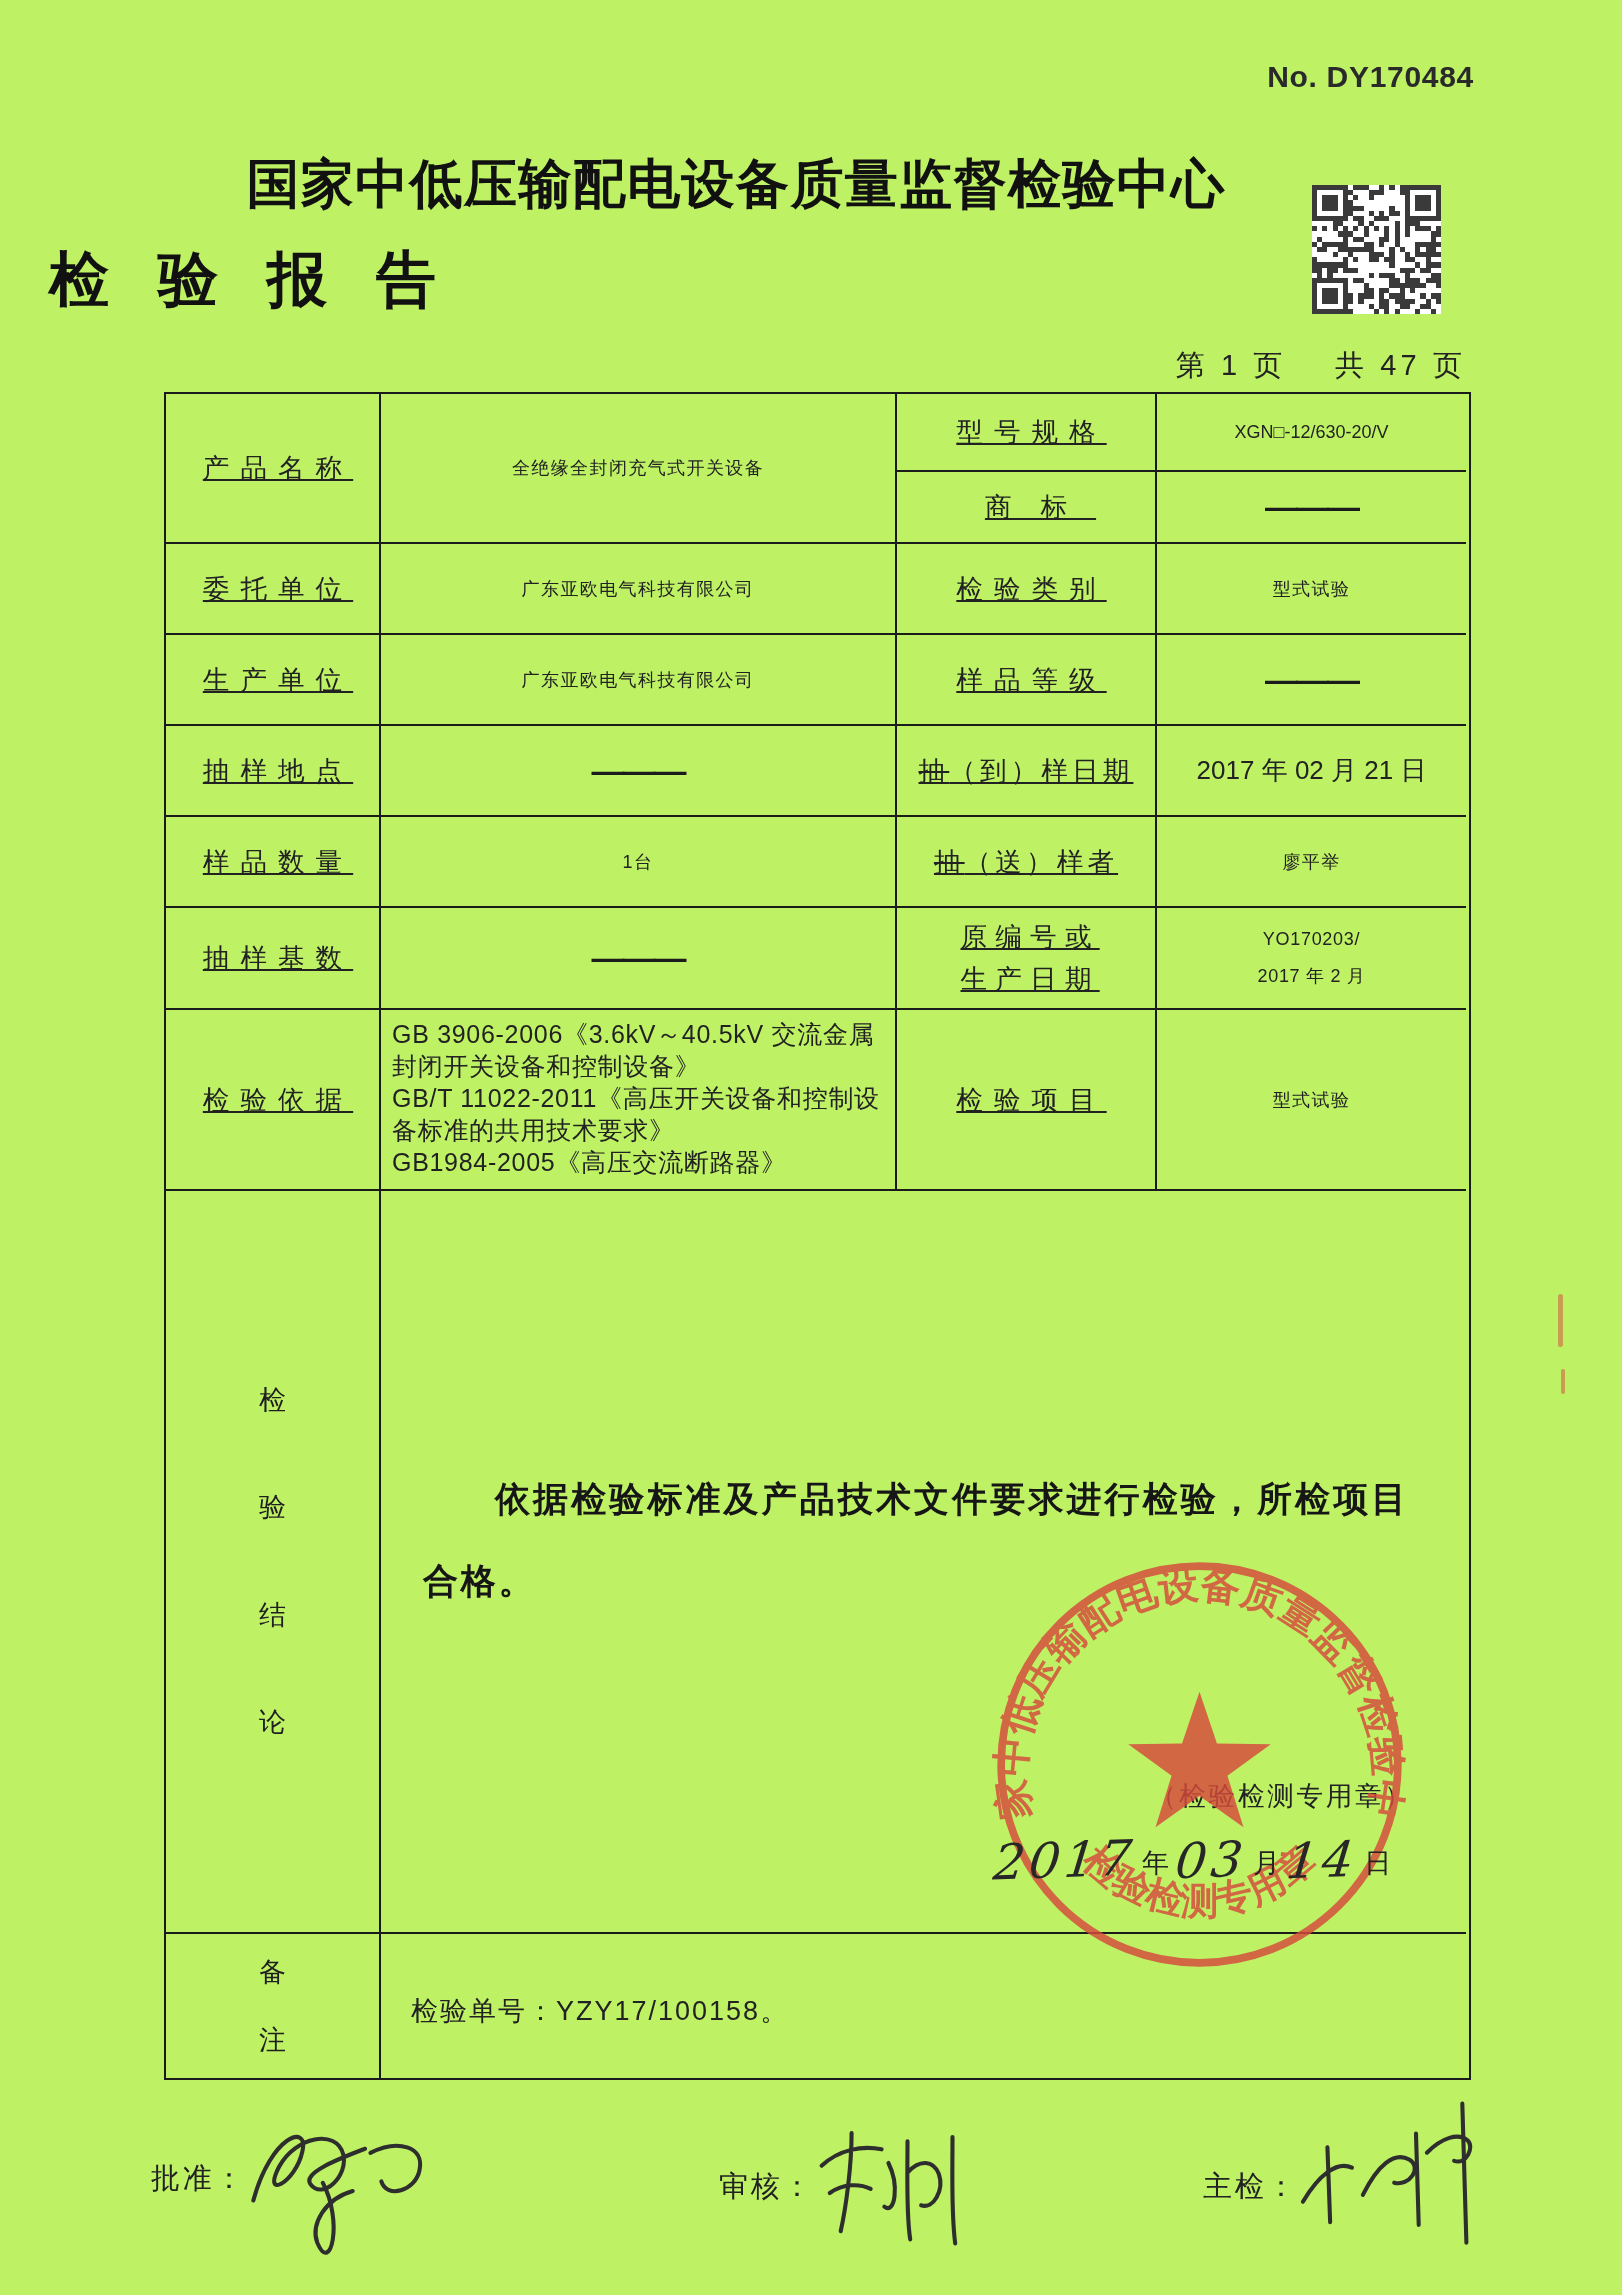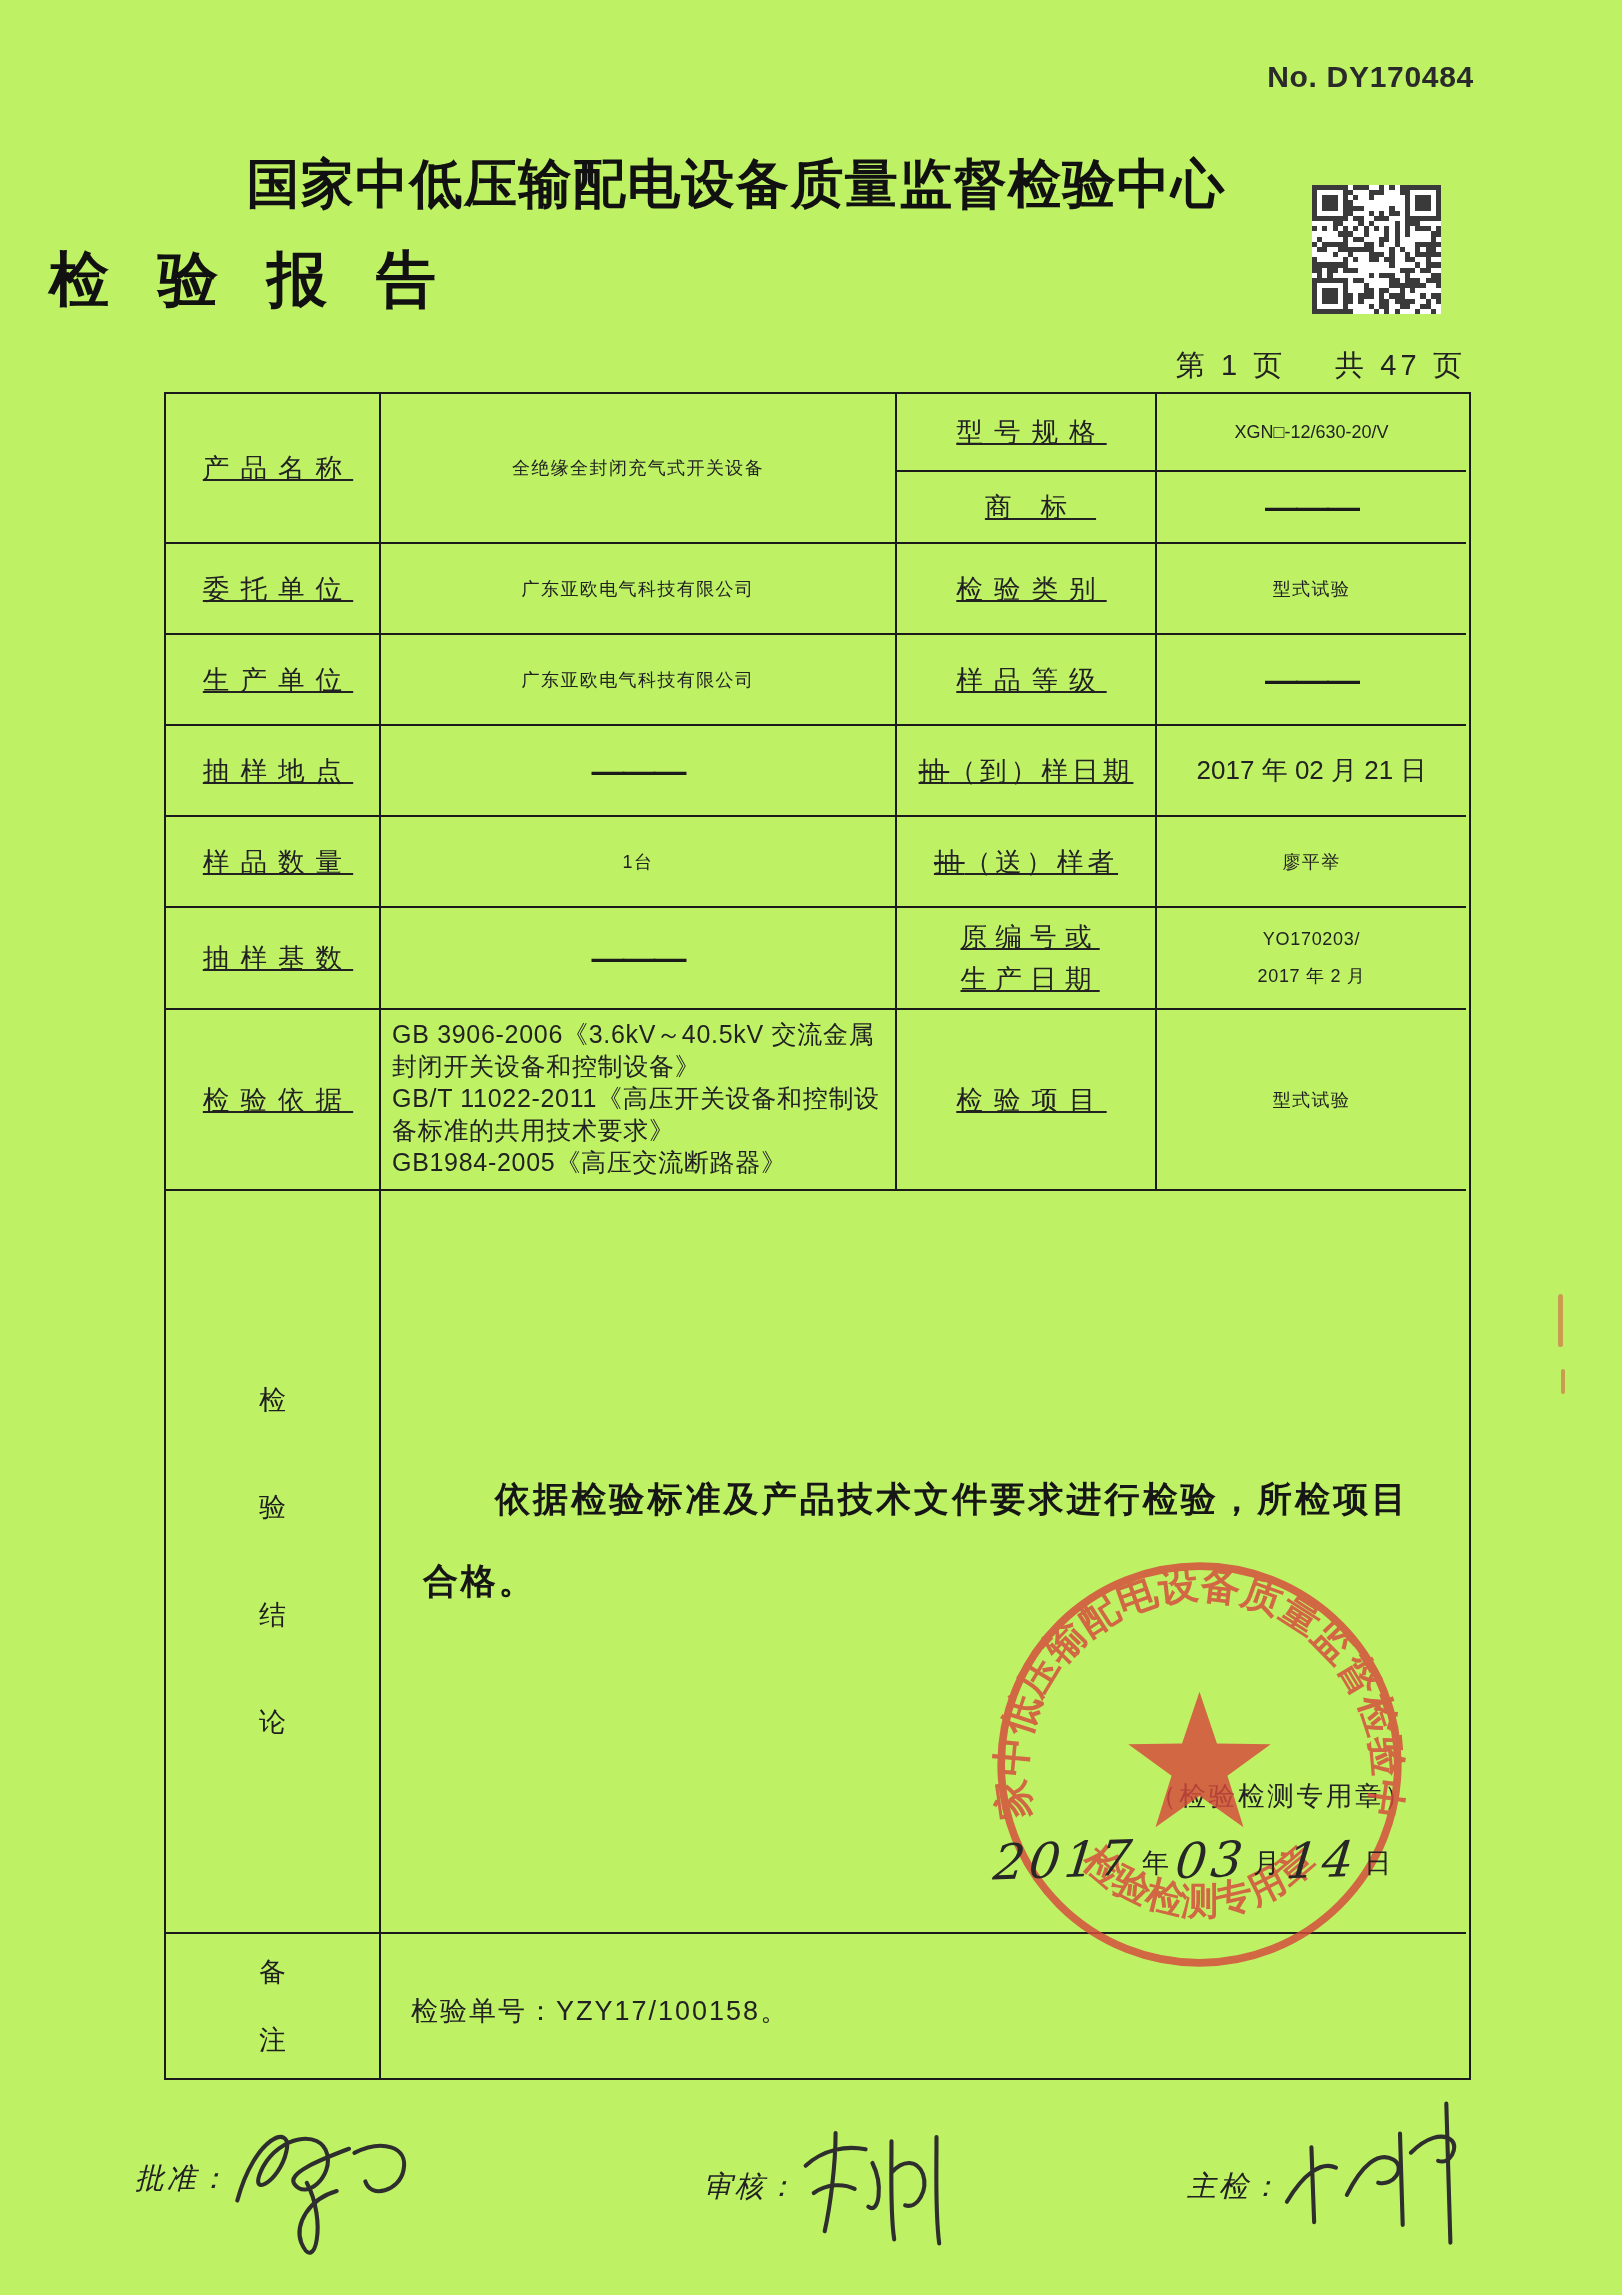--- a/index.html
+++ b/index.html
@@ -43,21 +43,21 @@
   
   .stamp{position:absolute;left:990px;top:1555px;width:419px;height:419px;opacity:.82;z-index:5;pointer-events:none;}
   .stamp-caption{position:absolute;left:1150px;top:1778px;font-size:26.6px;letter-spacing:2.7px;color:#232323;z-index:3;}
   .stamp-date{position:absolute;left:994px;top:1832px;z-index:6;color:#222;white-space:nowrap;}
   .hw{font-family:"DejaVu Serif",serif;font-style:italic;font-size:49px;display:inline-block;
       transform:skewX(-8deg) rotate(-2deg);letter-spacing:4.1px;color:#272727;}
   .dunit{font-size:27px;margin:0 6.8px;position:relative;top:-5.5px;}
   
   .redmark{position:absolute;background:rgba(214,70,58,.5);border-radius:2.7px;}
   
-  .sig-row{position:absolute;left:0;top:2132px;width:1464px;height:164px;font-style:italic;}
+  .sig-row{position:absolute;left:16px;top:2132px;width:1464px;height:164px;}
   .sig-label{position:absolute;font-size:29px;letter-spacing:2.7px;color:#222;}
   .sig{position:absolute;}
   .sig path{fill:none;stroke:#2e2e2e;stroke-width:6;stroke-linecap:round;}
 </style>
 </head>
 <body>
 
 <div class="sheet">
 
   <div class="report-no">No. DY170484</div>

